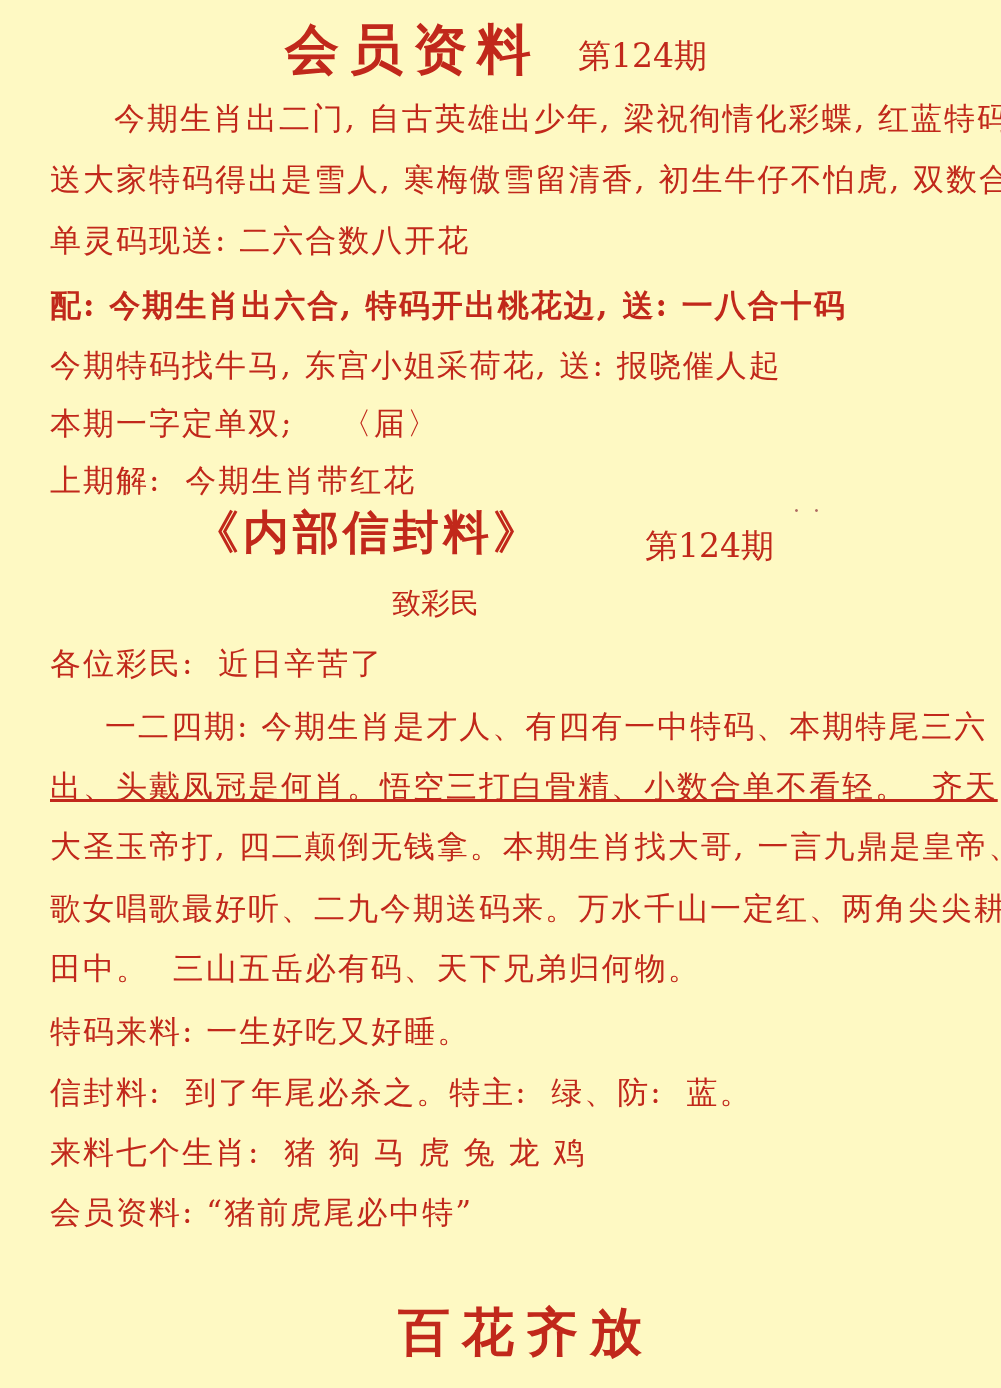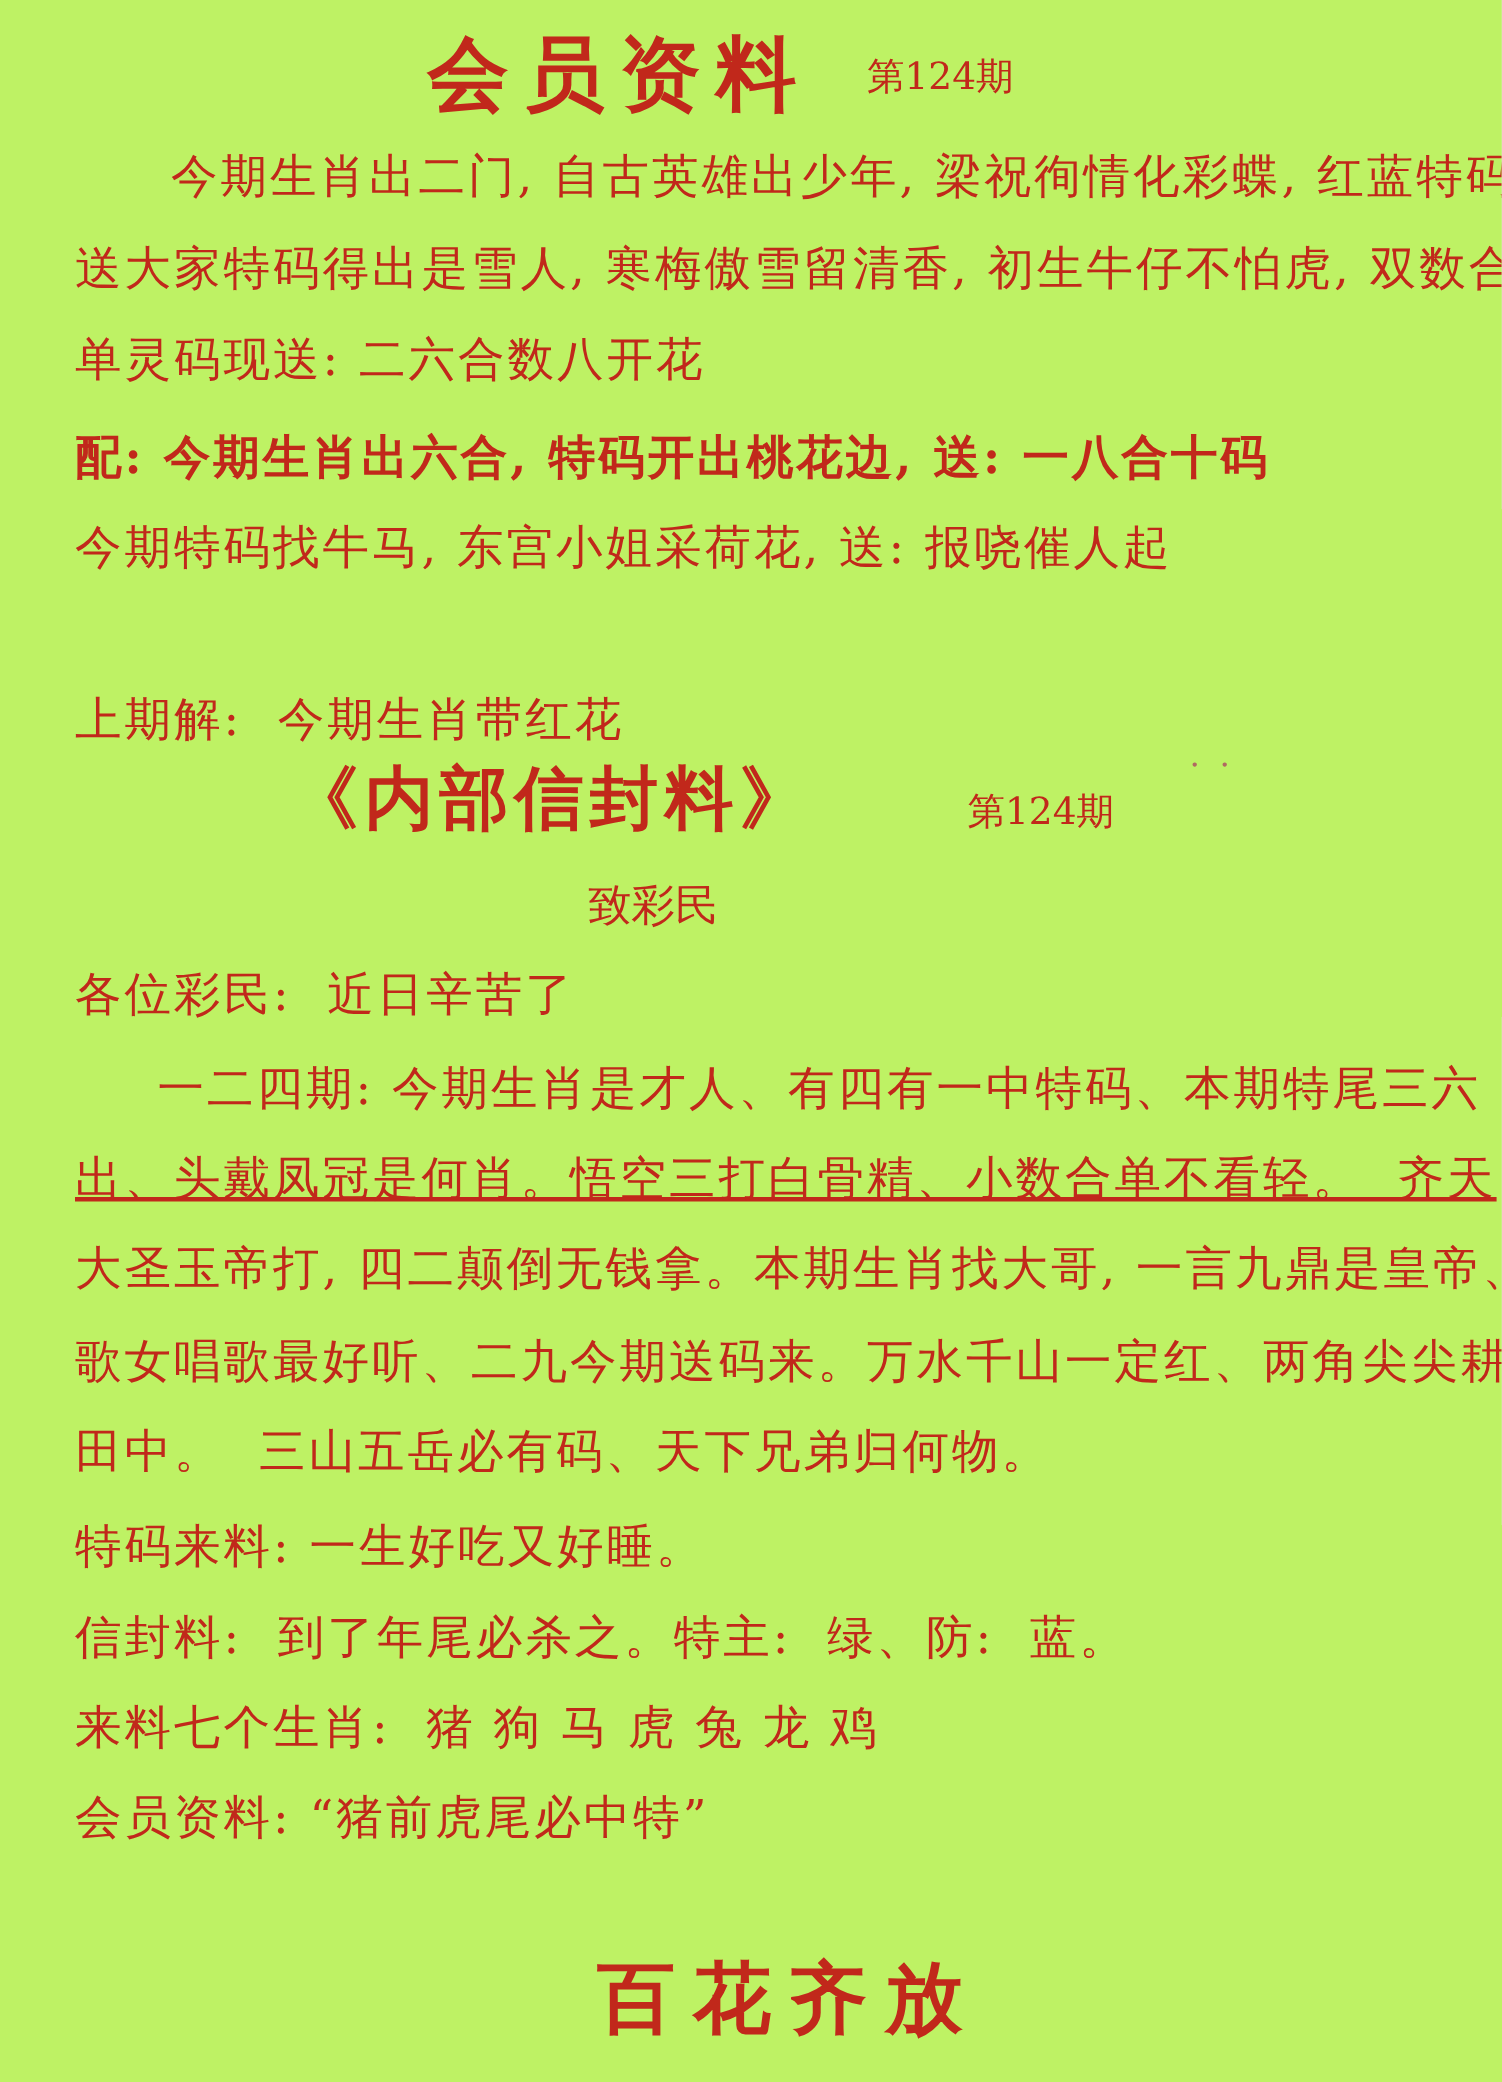--- a/index.html
+++ b/index.html
@@ -4,21 +4,21 @@
 <style>
   html,body{margin:0;padding:0;}
   body{
     font-family:"DejaVu Serif","Liberation Serif",serif;
     background:#e8e8e8;
   }
   .page{
     position:relative;
     width:1001px;height:1388px;
     margin:0 auto;
-    background:#bef264;
+    background:#fef9c3;
     color:#c1281b;
     overflow:hidden;
   }
   .line{
     position:absolute;
     white-space:pre;
     color:#c1281b;
     font-size:31px;
     letter-spacing:2px;
     line-height:1.2;
@@ -26,21 +26,21 @@
   .title-main{
     position:absolute;
     font-size:54px;
     font-weight:bold;
     letter-spacing:10px;
     color:#c1281b;
     white-space:pre;
   }
   .title-issue{
     position:absolute;
-    font-size:25px;
+    font-size:33px;
     color:#c1281b;
     white-space:pre;
   }
   .section-title{
     position:absolute;
     font-size:46px;
     font-weight:bold;
     letter-spacing:4px;
     color:#c1281b;
     white-space:pre;
@@ -75,20 +75,21 @@
 
   <div class="title-main" style="left:285px; top:14px;">会员资料</div>
   <div class="title-issue" style="left:578px; top:34px;">第124期</div>
 
   <div class="line" style="left:114px; top:100px;">今期生肖出二门, 自古英雄出少年, 梁祝徇情化彩蝶, 红蓝特码</div>
   <div class="line" style="left:50px; top:161px;">送大家特码得出是雪人, 寒梅傲雪留清香, 初生牛仔不怕虎, 双数合</div>
   <div class="line" style="left:50px; top:222px;">单灵码现送: 二六合数八开花</div>
 
   <div class="line" style="left:50px; top:287px;font-weight:bold;">配: 今期生肖出六合, 特码开出桃花边, 送: 一八合十码</div>
   <div class="line" style="left:50px; top:347px;">今期特码找牛马, 东宫小姐采荷花, 送: 报哓催人起</div>
+  <div class="line" style="left:50px; top:405px;">本期一字定单双;    〈届〉</div>
   <div class="line" style="left:50px; top:462px;">上期解:  今期生肖带红花</div>
 
   <div class="section-title" style="left:193px; top:502px;">《内部信封料》</div>
   <div class="title-issue" style="left:645px; top:524px;">第124期</div>
   <div class="stray-dots" style="left:793px; top:498px;">· ·</div>
 
   <div class="salutation" style="left:392px; top:584px;">致彩民</div>
 
   <div class="line" style="left:50px; top:645px;">各位彩民:  近日辛苦了</div>
 

